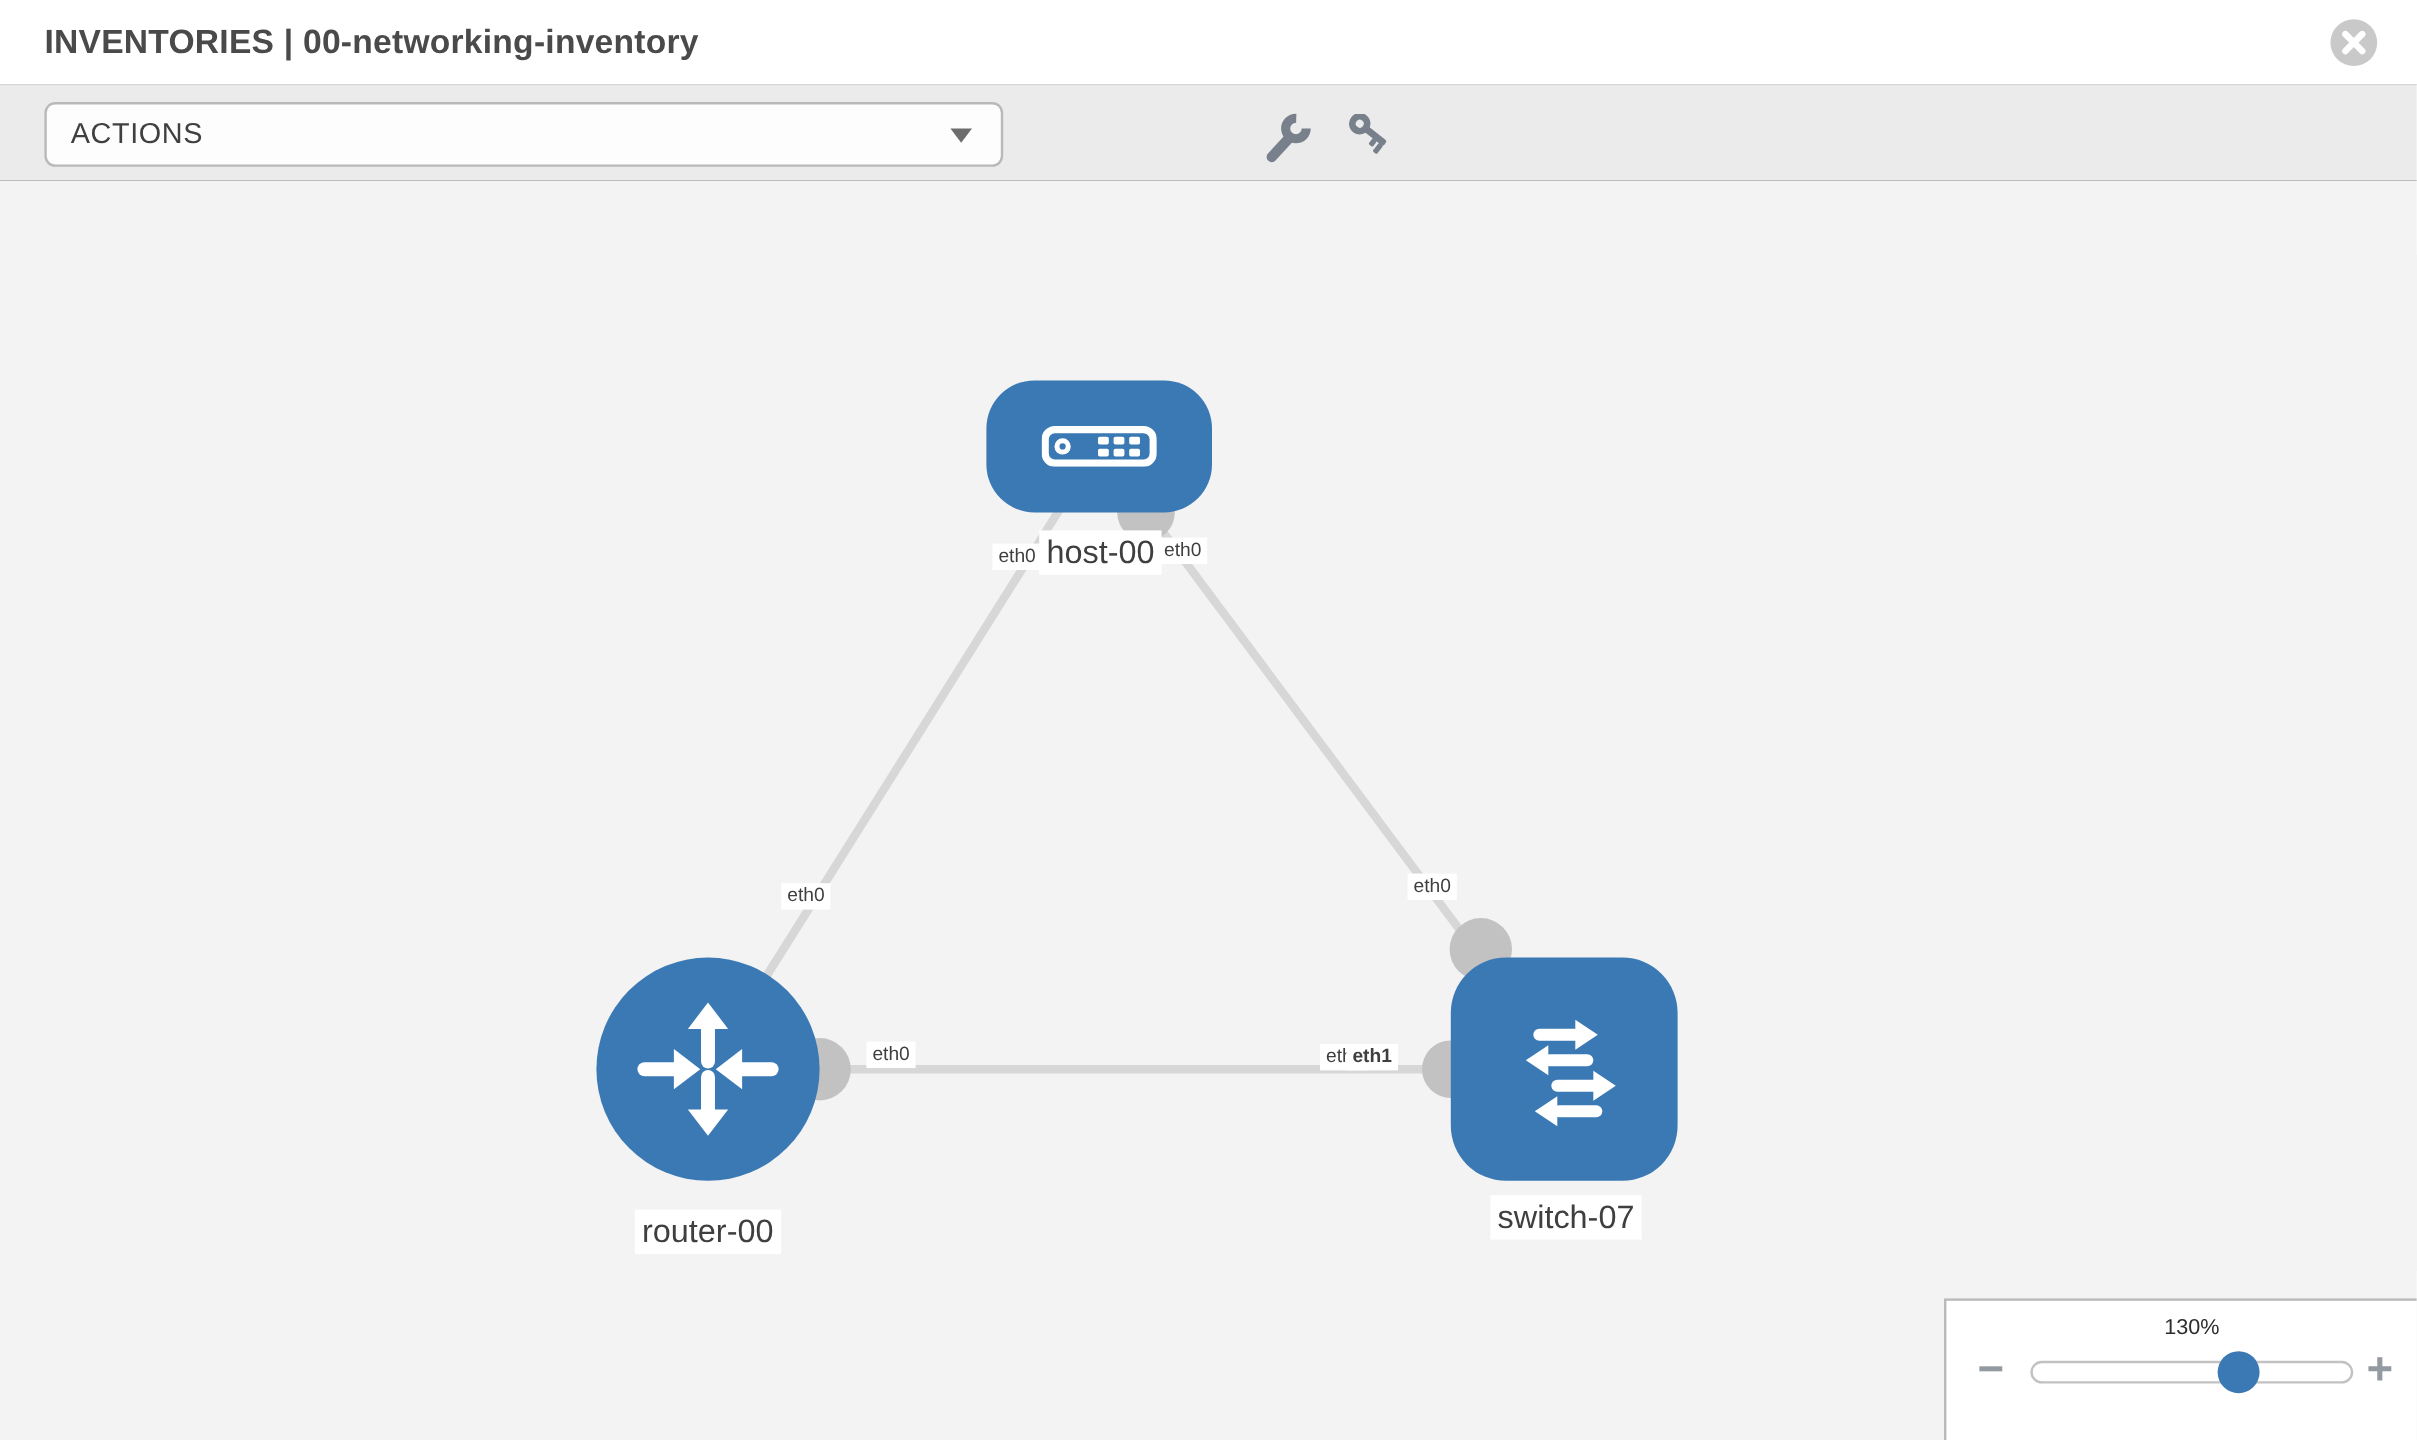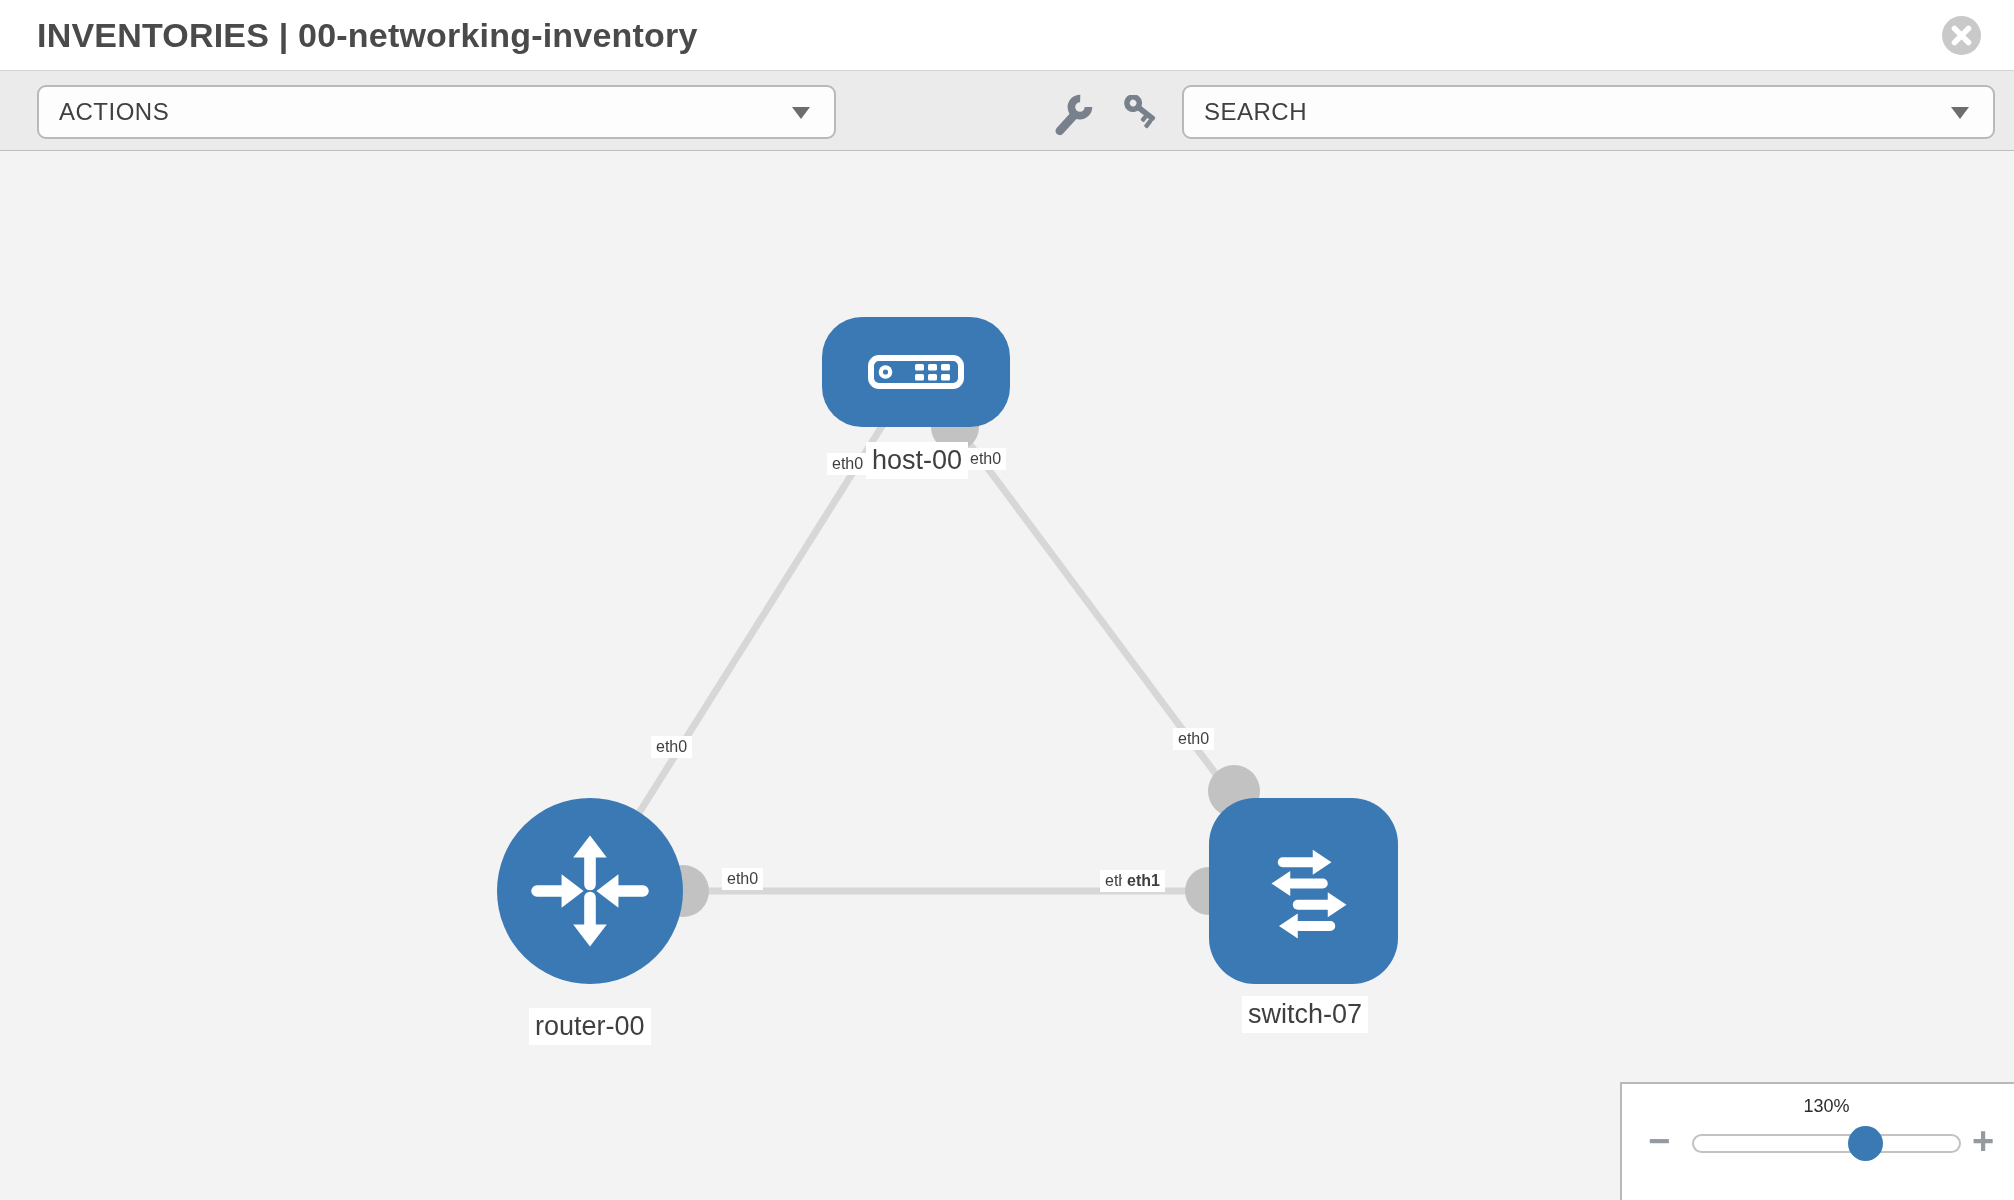--- a/index.html
+++ b/index.html
@@ -2,21 +2,21 @@
 <html><head>
 <meta charset="utf-8">
 <style>
   * { margin:0; padding:0; box-sizing:border-box; }
   html,body { width:2014px; height:1200px; }
   body { font-family:"Liberation Sans","DejaVu Sans",sans-serif; background:#ffffff; }
   .app { position:relative; width:2014px; height:1200px; overflow:hidden; background:#fff; }
 
   
   .panel-header { position:absolute; left:0; top:0; width:2014px; height:70px; background:#ffffff; }
-  .panel-title { position:absolute; left:37px; top:0; line-height:70px; font-size:34px; font-weight:bold; color:#4a4a4a; letter-spacing:.2px; }
+  .panel-title { position:absolute; left:37px; top:0; line-height:70px; font-size:28px; font-weight:bold; color:#4a4a4a; letter-spacing:.2px; }
   .close-btn { position:absolute; left:1942px; top:16px; width:39px; height:39px; border-radius:50%; background:#c9c9c9; cursor:pointer; }
   .close-btn svg { position:absolute; left:9px; top:9px; }
 
   
   .toolbar { position:absolute; left:0; top:70px; width:2014px; height:81px; background:#ebebeb; border-top:1px solid #d4d4d4; border-bottom:1px solid #bdbdbd; }
   .dropdown { position:absolute; background:#fdfdfd; border:2px solid #b9b9b9; border-radius:9px; }
   .dd-actions { left:37px; top:14px; width:799px; height:54px; }
   .dd-search { left:1182px; top:14px; width:813px; height:54px; }
   .dd-label { position:absolute; left:20px; top:0; line-height:50px; font-size:24px; color:#404040; letter-spacing:.5px; }
   .caret { position:absolute; right:24px; top:20px; width:0; height:0; border-left:9px solid transparent; border-right:9px solid transparent; border-top:12px solid #6d6d6d; }
@@ -87,24 +87,20 @@
       <svg width="44" height="44" viewBox="0 0 36 36">
         <g transform="rotate(38 18 18)" fill="#77808b">
           <circle cx="8.5" cy="11" r="5" fill="none" stroke="#77808b" stroke-width="4.6"></circle>
           <rect x="13" y="8.8" width="17.5" height="4.6" rx="1.5"></rect>
           <rect x="21.5" y="13" width="3.6" height="5.2" rx="1"></rect>
           <rect x="26.8" y="13" width="3.6" height="7.4" rx="1"></rect>
         </g>
       </svg>
     </div>
 
-    <div class="dropdown dd-search">
-      <span class="dd-label">SEARCH</span>
-      <span class="caret"></span>
-    </div>
   </div>
 
   <div class="canvas">
 
     <svg class="links-layer" width="2014" height="1049">
       <line x1="916" y1="221" x2="590" y2="740" stroke="#d7d7d7" stroke-width="7"></line>
       <line x1="916" y1="221" x2="1303" y2="740" stroke="#d7d7d7" stroke-width="7"></line>
       <line x1="590" y1="740" x2="1303" y2="740" stroke="#d7d7d7" stroke-width="7"></line>
       <circle cx="955" cy="276" r="24" fill="#c2c2c2"></circle>
       <circle cx="1234" cy="640" r="26" fill="#c2c2c2"></circle>

